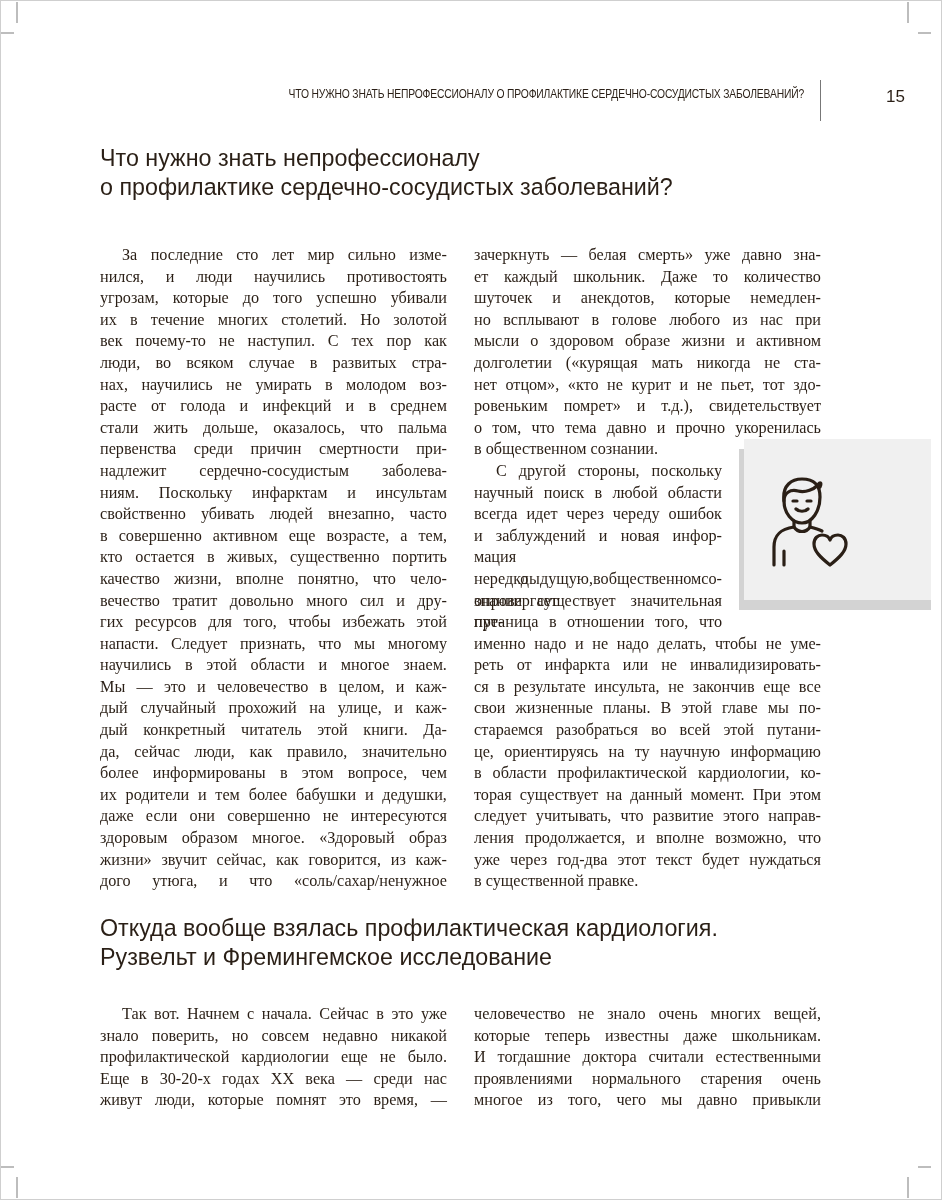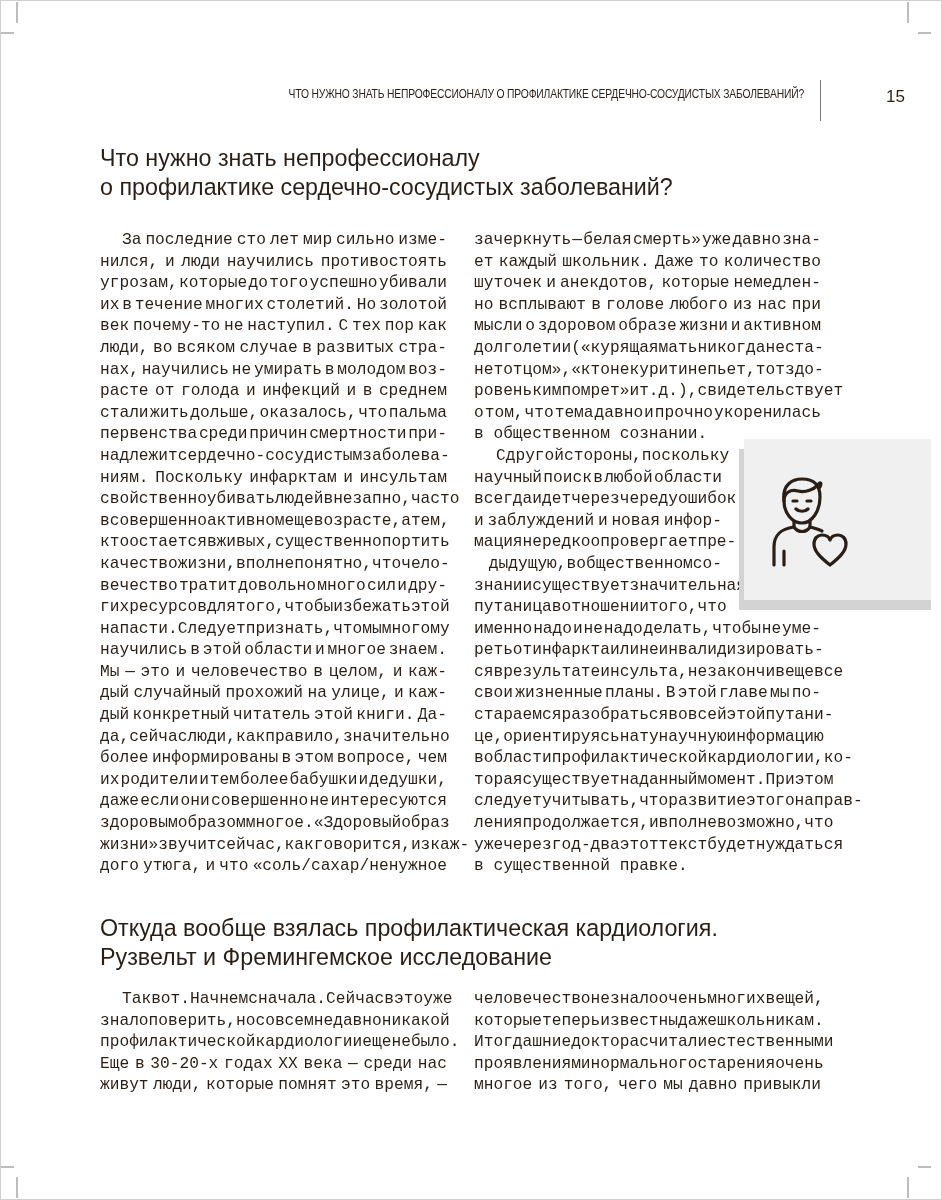--- a/index.html
+++ b/index.html
@@ -29,23 +29,23 @@
 
   .h1 {
     position: absolute; left: 100px; width: 730px;
     font-family: "Liberation Sans", sans-serif; font-size: 24.5px; line-height: 29px;
     color: #2a1f16; transform: scaleX(0.95); transform-origin: left top;
     white-space: nowrap;
   }
   .h1 .line { display: block; }
 
   .col {
-    position: absolute; font-family: Liberation Mono, monospace;
+    position: absolute; font-family: Liberation Serif, serif;
     font-size: 16.2px; line-height: 21.6px; color: #2a1f16;
-    text-align: justify; hyphens: manual;
+    text-align: justify; hyphens: manual; margin-top: 15px;
   }
   .col .ln { display: block; text-align: justify; text-align-last: justify; white-space: nowrap; height: 21.6px; }
   .col .ln.last { text-align-last: left; }
   .col .ln.indent { padding-left: 22px; }
   .col .ln.stretch { display: flex; justify-content: space-between; }
 
   .icon-box-shadow {
     position: absolute; left: 739px; top: 449px; width: 192px; height: 161px; background: #d3d3d3;
   }
   .icon-box {
@@ -431,21 +431,21 @@
       <span>череду</span>
       <span>ошибок</span>
     </span>
     <span class="ln stretch" style="width: 248px;">
       <span>и</span>
       <span>заблуждений</span>
       <span>и</span>
       <span>новая</span>
       <span>инфор-</span>
     </span>
-    <span class="ln stretch" style="width: 248px;">
+    <span class="ln stretch" style="width: 248px; flex-direction: column;">
       <span>мация</span>
       <span>нередко</span>
       <span>опровергает</span>
       <span>пре-</span>
     </span>
     <span class="ln stretch" style="width: 248px; justify-content: flex-end;">
       <span>дыдущую,</span>
       <span>в</span>
       <span>общественном</span>
       <span>со-</span>

